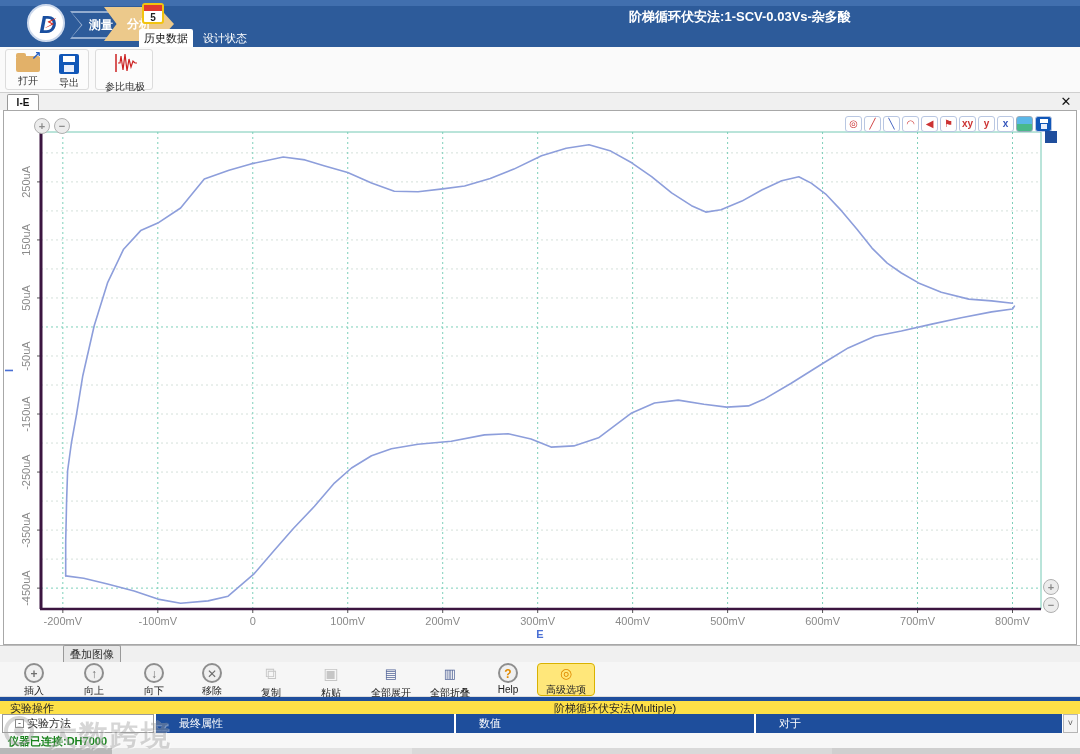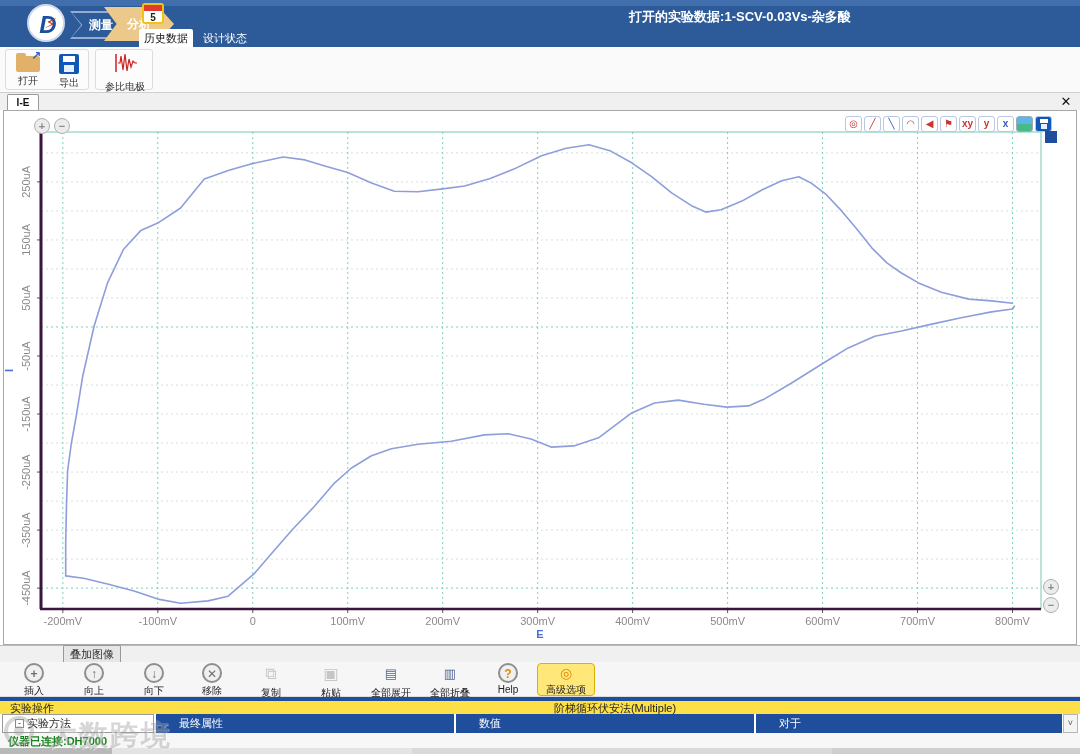--- a/index.html
+++ b/index.html
@@ -131,21 +131,21 @@
     <div class="chev-inner" data-interactable="false"></div>
     <span class="chev-label" data-interactable="false">测量</span>
   </div>
   <div class="chev-gold" style="left:104px;width:70px;" data-interactable="true">
     <span class="chev-label" data-interactable="false">分析</span>
   </div>
   <div class="calendar" data-interactable="true">
     <div class="cal-top" data-interactable="false"></div>
     <div class="cal-num" data-interactable="false">5</div>
   </div>
-  <div class="app-title" data-interactable="false">打开的实验数据:1-SCV-0.03Vs-杂多酸</div>
+  <div class="app-title" data-interactable="false">阶梯循环伏安法:1-SCV-0.03Vs-杂多酸</div>
   <div class="ttab active" data-interactable="true">历史数据</div>
   <div class="ttab inactive" data-interactable="true">设计状态</div>
 </div>
 
 <div class="ribbon" data-interactable="false">
   <div class="rgroup" style="left:5px;width:84px;" data-interactable="false">
     <div class="rbtn" style="left:1px;" data-interactable="true">
       <div class="icon-folder" data-interactable="false">
         <span class="folder-arrow" data-interactable="false">↗</span>
       </div>

